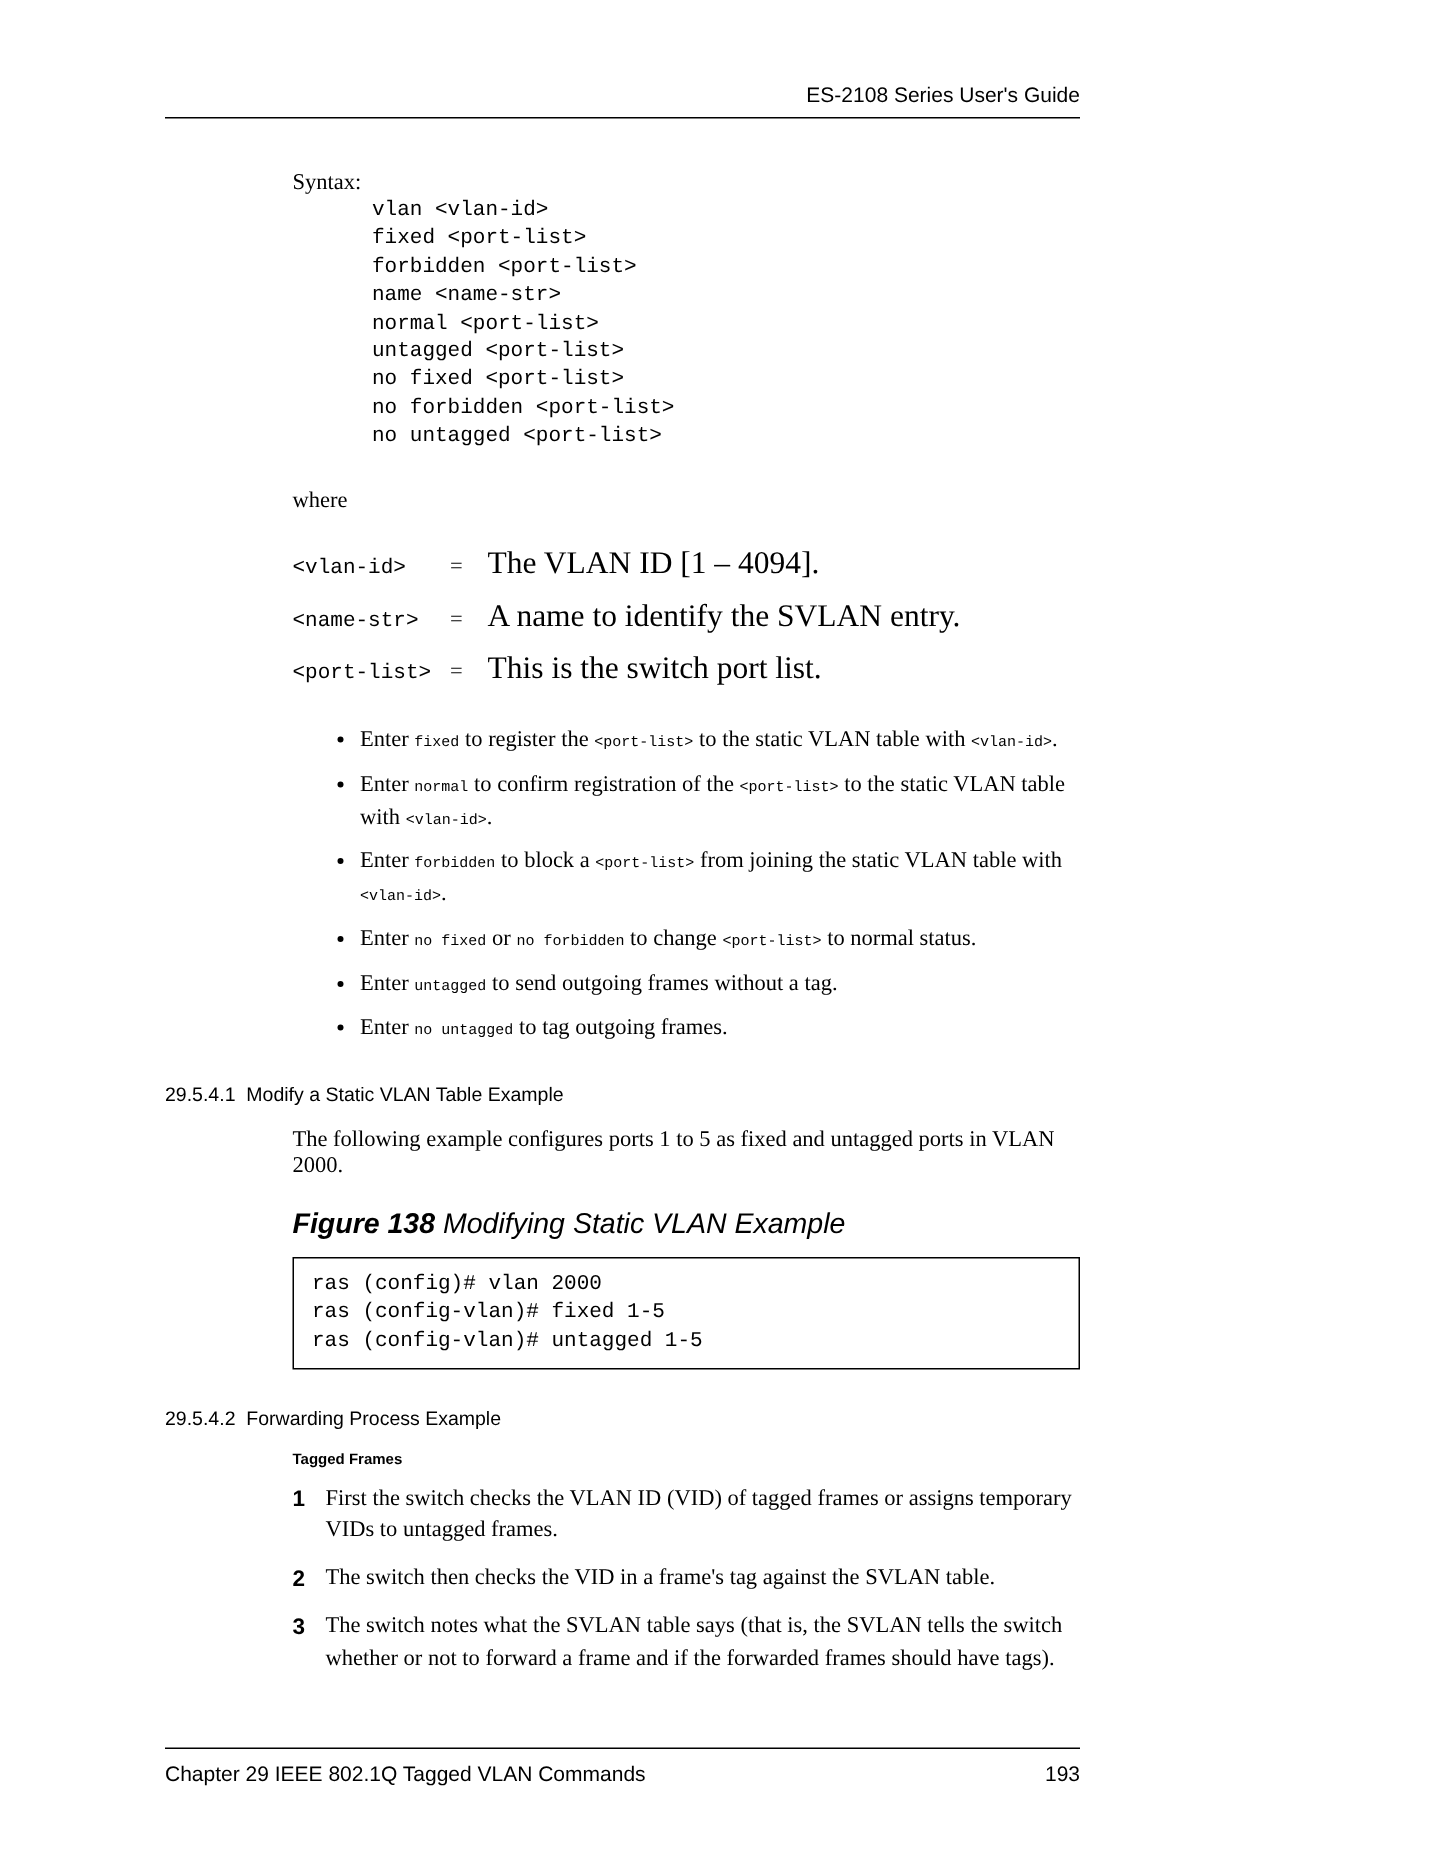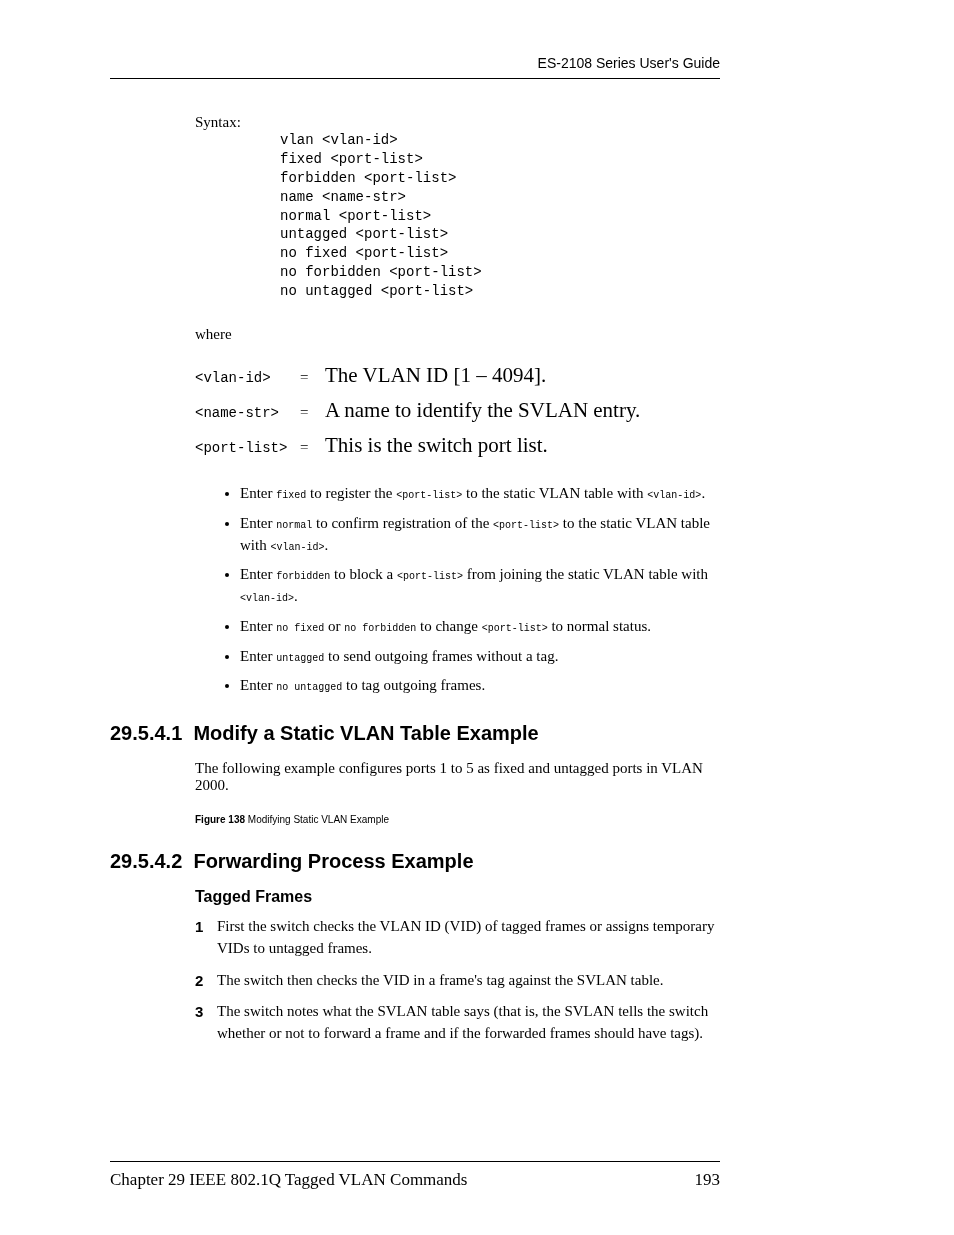--- a/index.html
+++ b/index.html
@@ -31,37 +31,37 @@
     .hr-bottom {
       border: none;
       border-top: 1.2px solid #000;
       margin: 0 0 8px 0;
     }
     .footer {
       position: absolute;
       bottom: 45px;
       left: 110px;
       right: 85px;
-      font-size: 17px;
-      font-family: Liberation Serif, serif;
+      font-size: 14px;
+      font-family: Liberation Sans, sans-serif;
     }
     .footer-row {
       display: flex;
       justify-content: space-between;
     }
     .body-indent {
       margin-left: 85px;
     }
     .syntax-label {
     }
     .code-block {
       font-family: 'Courier New', Courier, monospace;
       font-size: 14px;
       white-space: pre;
-      margin-left: 85px;
+      margin-left: 53px;
       margin-bottom: 25px;
       line-height: 1.35;
     }
     .where-label {
       margin-bottom: 20px;
     }
     .def-table {
       margin-left: 0;
       margin-bottom: 25px;
     }
@@ -91,45 +91,46 @@
     ul.bullets li {
       margin-bottom: 8px;
       line-height: 1.45;
     }
     .mono {
       font-family: 'Courier New', Courier, monospace;
       font-size: 10px;
     }
     h3.section-head {
       font-family: Arial, Helvetica, sans-serif;
-      font-weight: bold;
-      font-size: 20px;
+      font-weight: normal;
+      font-size: 13px;
       margin: 25px 0 15px 0;
     }
     .figure-caption {
       font-family: Arial, Helvetica, sans-serif;
-      font-size: 10px;
+      font-size: 19px;
       margin: 20px 0 10px 0;
+      font-style: italic;
     }
     .figure-caption b {
       font-weight: bold;
     }
     .code-box {
       border: 1px solid #000;
       padding: 8px 12px;
       font-family: 'Courier New', Courier, monospace;
       font-size: 14px;
       white-space: pre;
       line-height: 1.35;
       margin-bottom: 25px;
     }
     .subhead {
       font-family: Arial, Helvetica, sans-serif;
       font-weight: bold;
-      font-size: 16px;
+      font-size: 10px;
       margin: 15px 0 10px 0;
     }
     ol.numbered {
       list-style: none;
       padding-left: 0;
       margin: 0;
       counter-reset: step;
     }
     ol.numbered li {
       counter-increment: step;
@@ -195,20 +196,23 @@
       <li><span>Enter </span><span class="mono">untagged</span><span> to send outgoing frames without a tag.</span></li>
       <li><span>Enter </span><span class="mono">no untagged</span><span> to tag outgoing frames.</span></li>
     </ul>
   </div>
 
   <h3 class="section-head"><span>29.5.4.1</span>&nbsp;&nbsp;<span>Modify a Static VLAN Table Example</span></h3>
 
   <div class="body-indent">
     <div>The following example configures ports 1 to 5 as fixed and untagged ports in VLAN 2000.</div>
     <div class="figure-caption"><b>Figure 138</b><span>   Modifying Static VLAN Example</span></div>
+    <div class="code-box">ras (config)# vlan 2000
+ras (config-vlan)# fixed 1-5
+ras (config-vlan)# untagged 1-5</div>
   </div>
 
   <h3 class="section-head"><span>29.5.4.2</span>&nbsp;&nbsp;<span>Forwarding Process Example</span></h3>
 
   <div class="body-indent">
     <div class="subhead">Tagged Frames</div>
     <ol class="numbered">
       <li>First the switch checks the VLAN ID (VID) of tagged frames or assigns temporary VIDs to untagged frames.</li>
       <li>The switch then checks the VID in a frame's tag against the SVLAN table.</li>
       <li>The switch notes what the SVLAN table says (that is, the SVLAN tells the switch whether or not to forward a frame and if the forwarded frames should have tags).</li>

